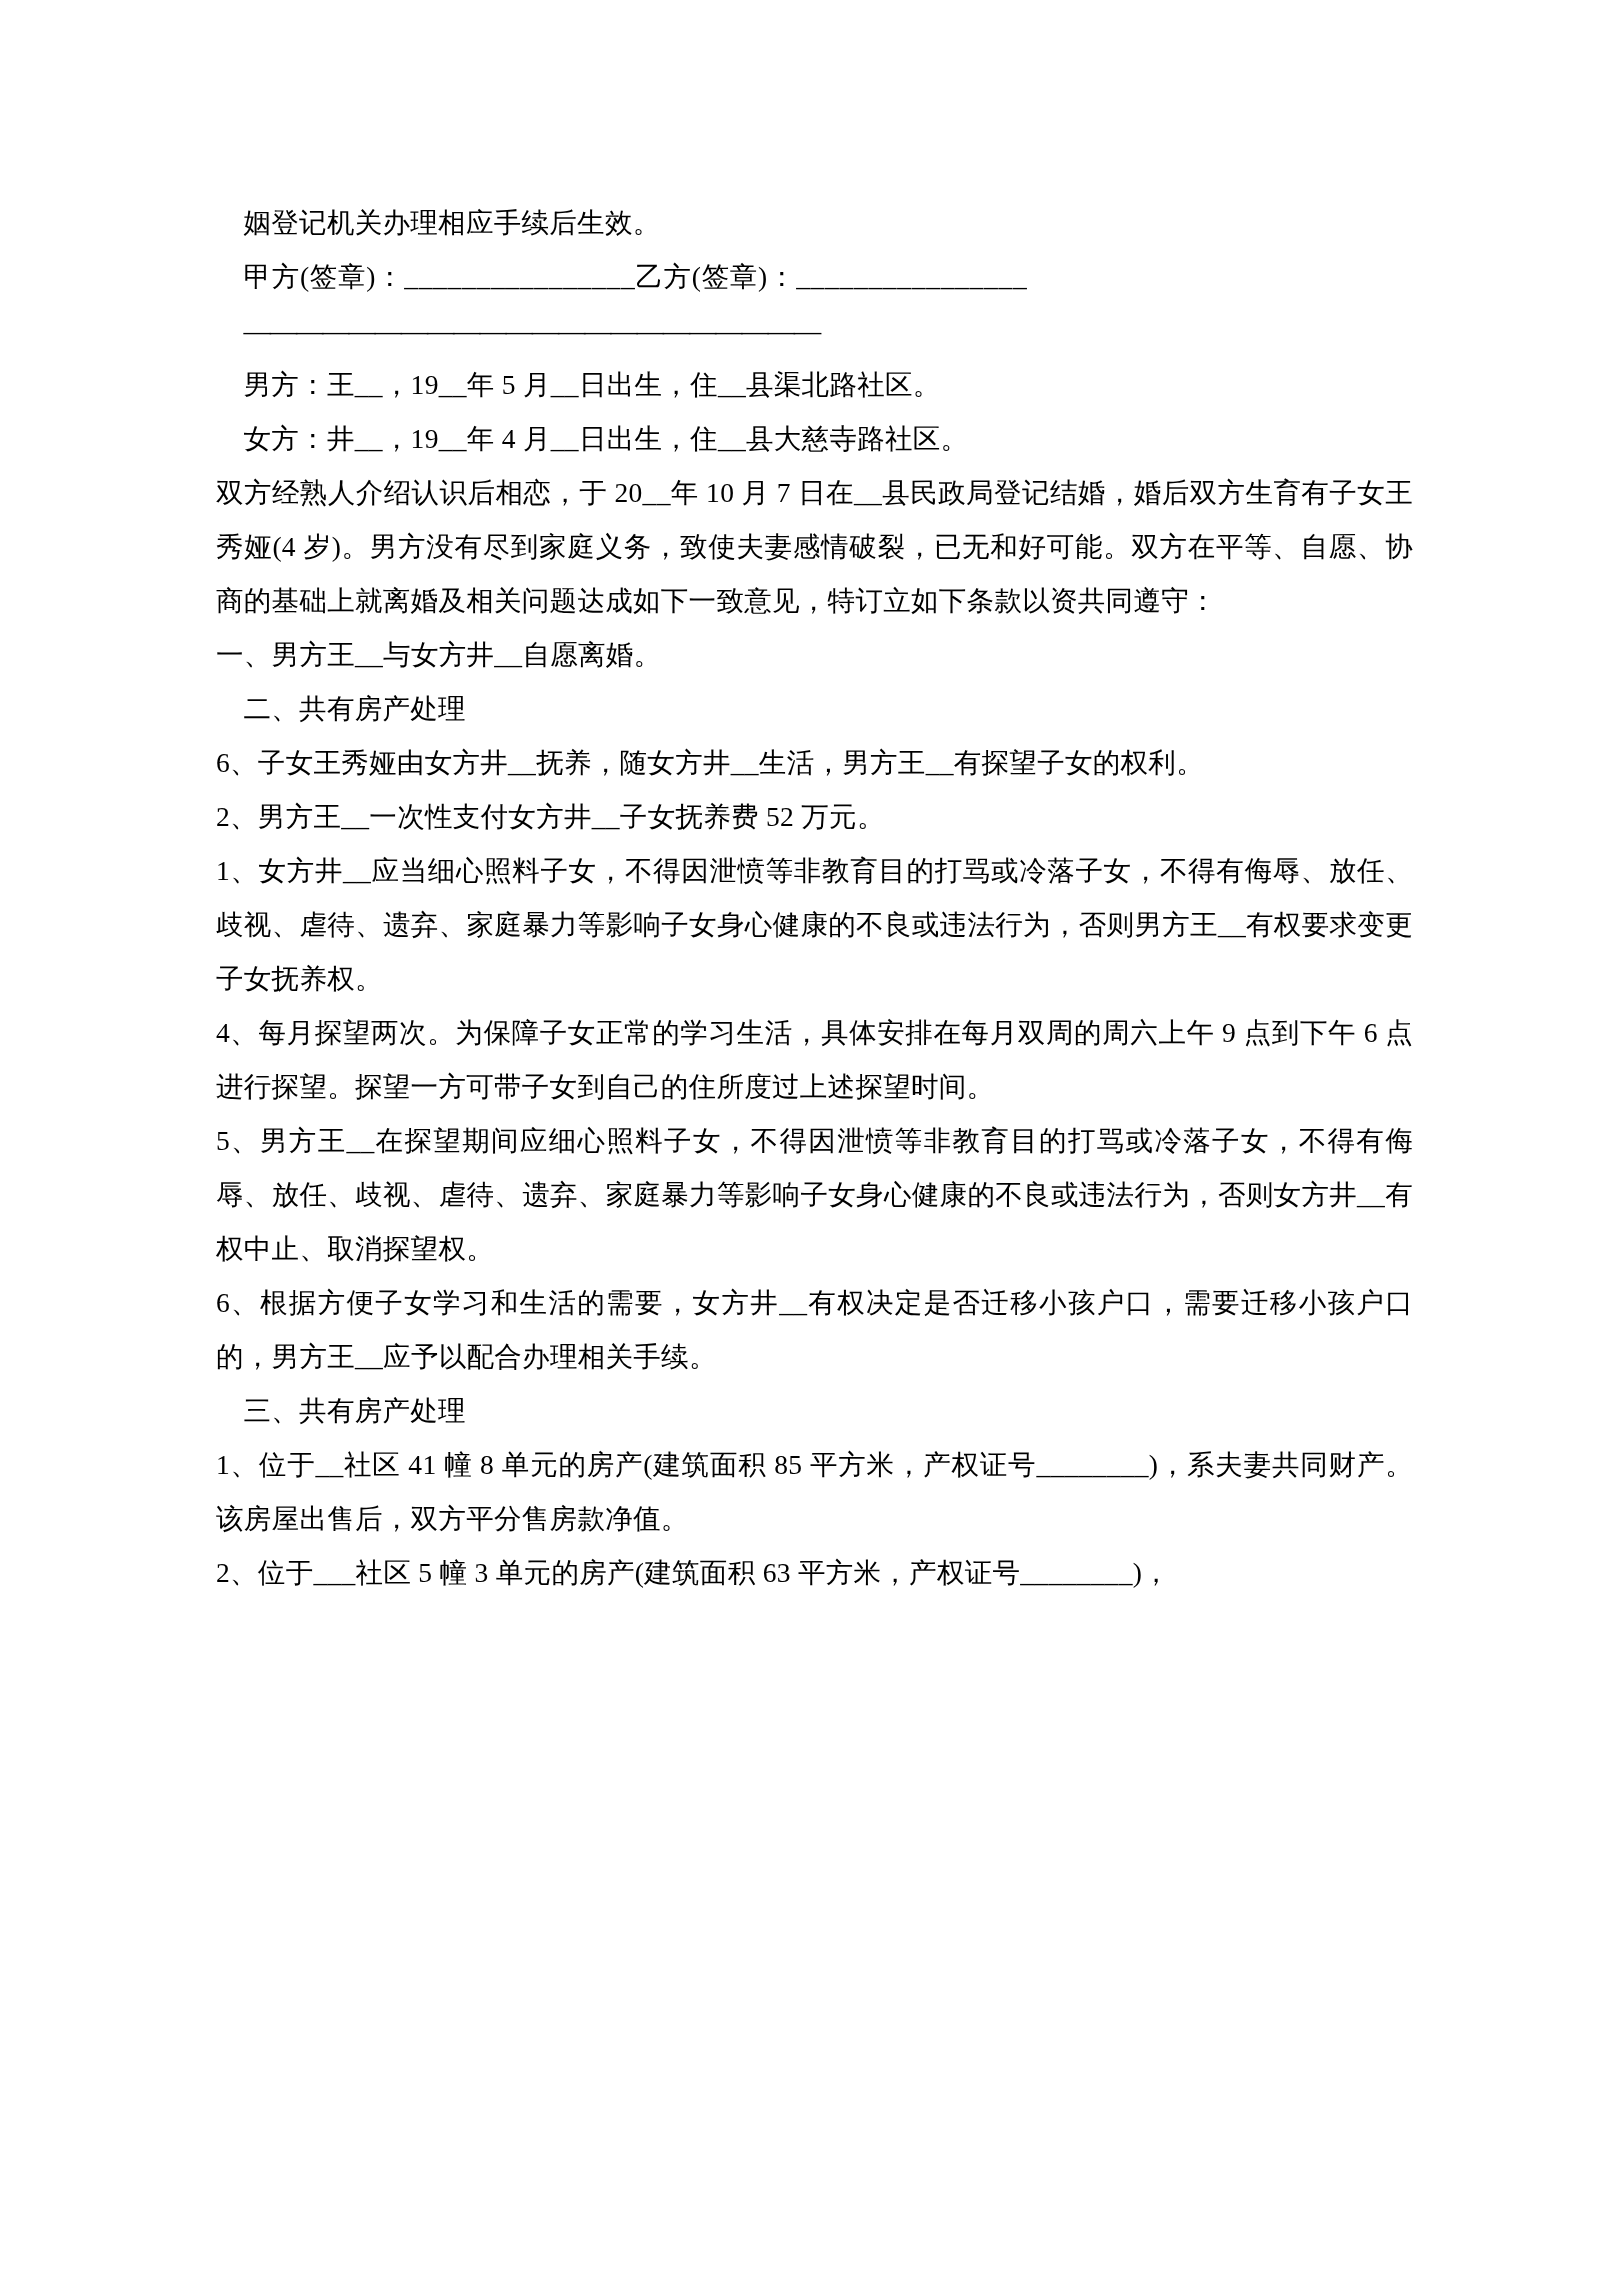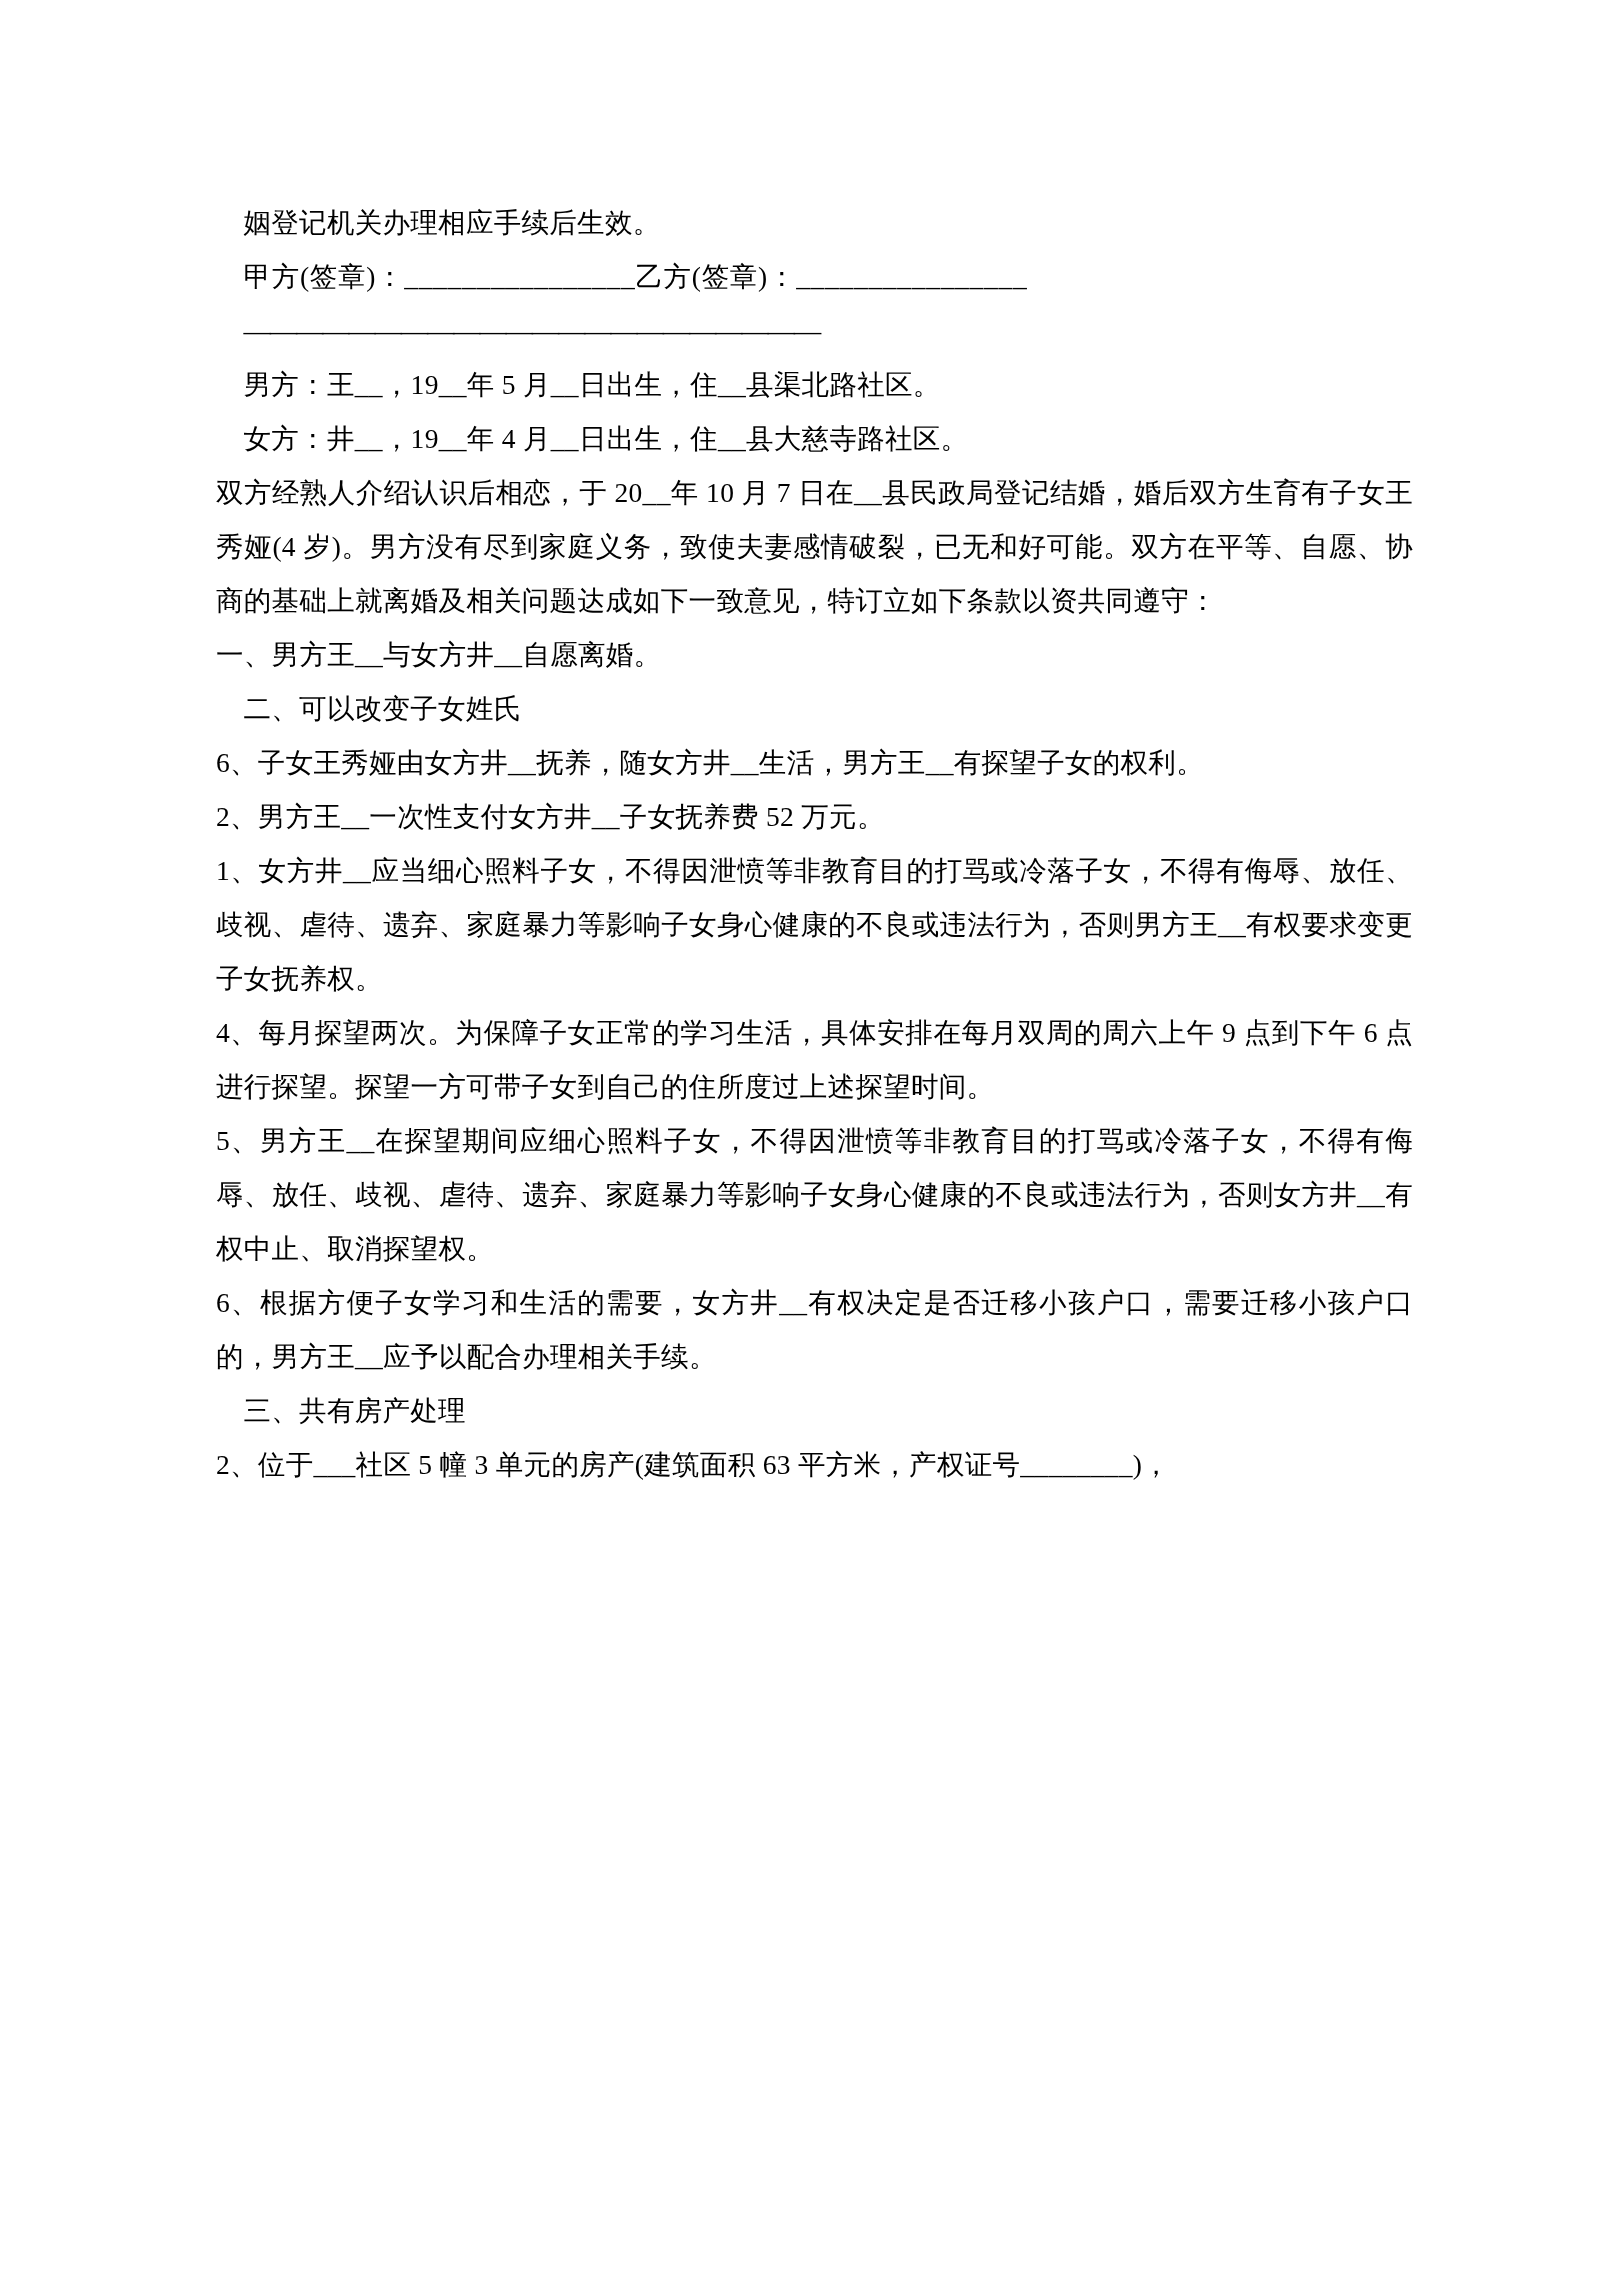--- a/index.html
+++ b/index.html
@@ -53,24 +53,25 @@
 
 <div class="page">
   <div class="doc-body">
     <p class="indent1">姻登记机关办理相应手续后生效。</p>
     <p class="hang-sig">甲方(签章)：________________乙方(签章)：________________</p>
     <p class="rule-line">——————————————————————</p>
     <p class="indent1">男方：王__，19__年 5 月__日出生，住__县渠北路社区。</p>
     <p class="indent1">女方：井__，19__年 4 月__日出生，住__县大慈寺路社区。</p>
     <p class="noindent">双方经熟人介绍认识后相恋，于 20__年 10 月 7 日在__县民政局登记结婚，婚后双方生育有子女王秀娅(4 岁)。男方没有尽到家庭义务，致使夫妻感情破裂，已无和好可能。双方在平等、自愿、协商的基础上就离婚及相关问题达成如下一致意见，特订立如下条款以资共同遵守：</p>
     <p class="noindent">一、男方王__与女方井__自愿离婚。</p>
-    <p class="indent1">二、可以改变子女姓氏</p>
+    <p class="indent1">二、共有房产处理</p>
     <p class="noindent">6、子女王秀娅由女方井__抚养，随女方井__生活，男方王__有探望子女的权利。</p>
     <p class="noindent">2、男方王__一次性支付女方井__子女抚养费 52 万元。</p>
     <p class="noindent">1、女方井__应当细心照料子女，不得因泄愤等非教育目的打骂或冷落子女，不得有侮辱、放任、歧视、虐待、遗弃、家庭暴力等影响子女身心健康的不良或违法行为，否则男方王__有权要求变更子女抚养权。</p>
     <p class="noindent">4、每月探望两次。为保障子女正常的学习生活，具体安排在每月双周的周六上午 9 点到下午 6 点进行探望。探望一方可带子女到自己的住所度过上述探望时间。</p>
     <p class="noindent">5、男方王__在探望期间应细心照料子女，不得因泄愤等非教育目的打骂或冷落子女，不得有侮辱、放任、歧视、虐待、遗弃、家庭暴力等影响子女身心健康的不良或违法行为，否则女方井__有权中止、取消探望权。</p>
     <p class="noindent">6、根据方便子女学习和生活的需要，女方井__有权决定是否迁移小孩户口，需要迁移小孩户口的，男方王__应予以配合办理相关手续。</p>
     <p class="indent1">三、共有房产处理</p>
+    <p class="noindent">1、位于__社区 41 幢 8 单元的房产(建筑面积 85 平方米，产权证号________)，系夫妻共同财产。该房屋出售后，双方平分售房款净值。</p>
     <p class="noindent">2、位于___社区 5 幢 3 单元的房产(建筑面积 63 平方米，产权证号________)，</p>
   </div>
 </div>
 
 
 </body></html>

